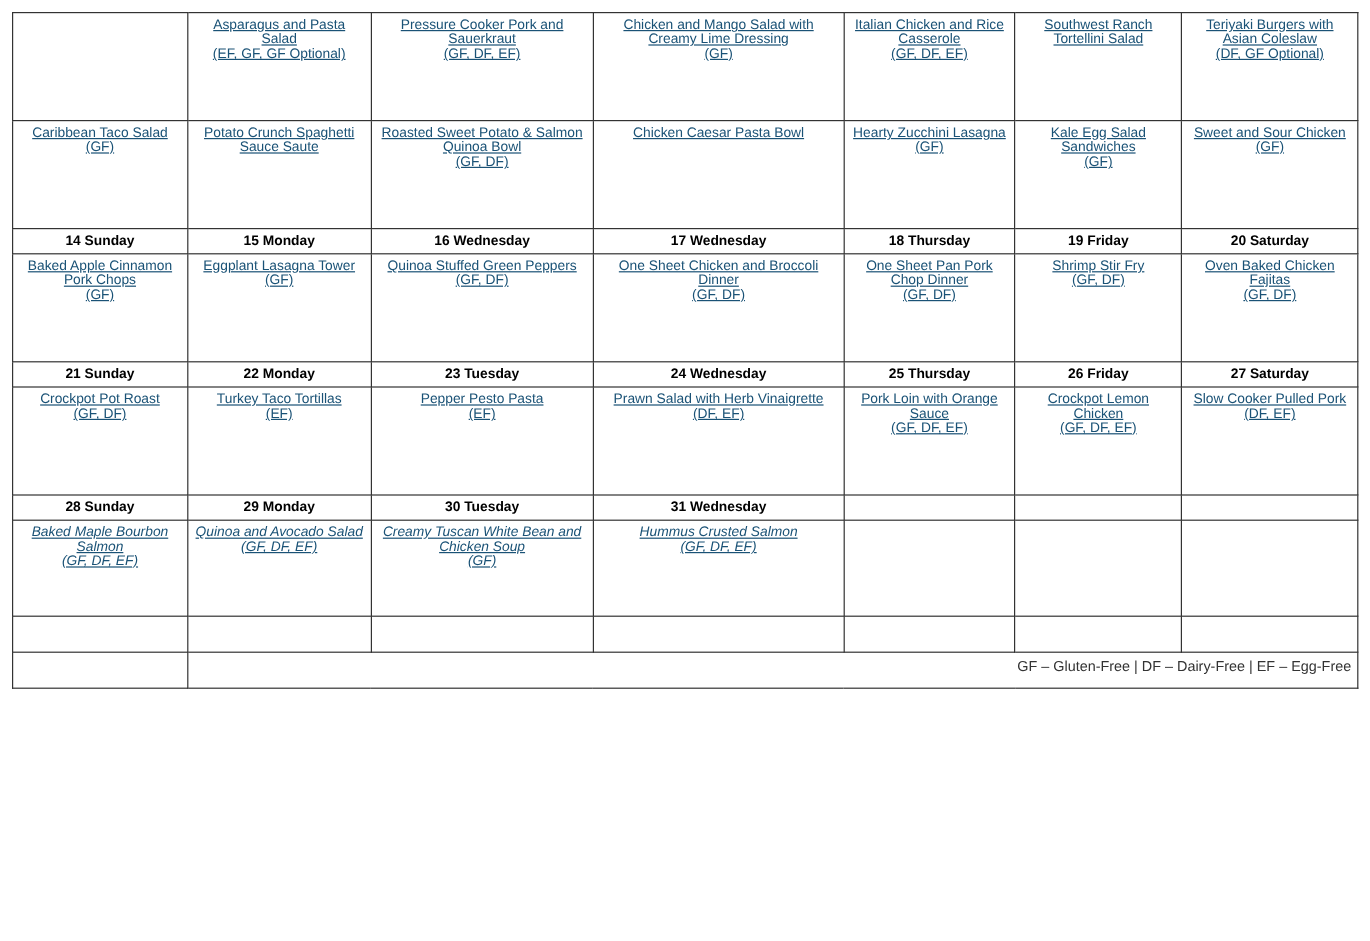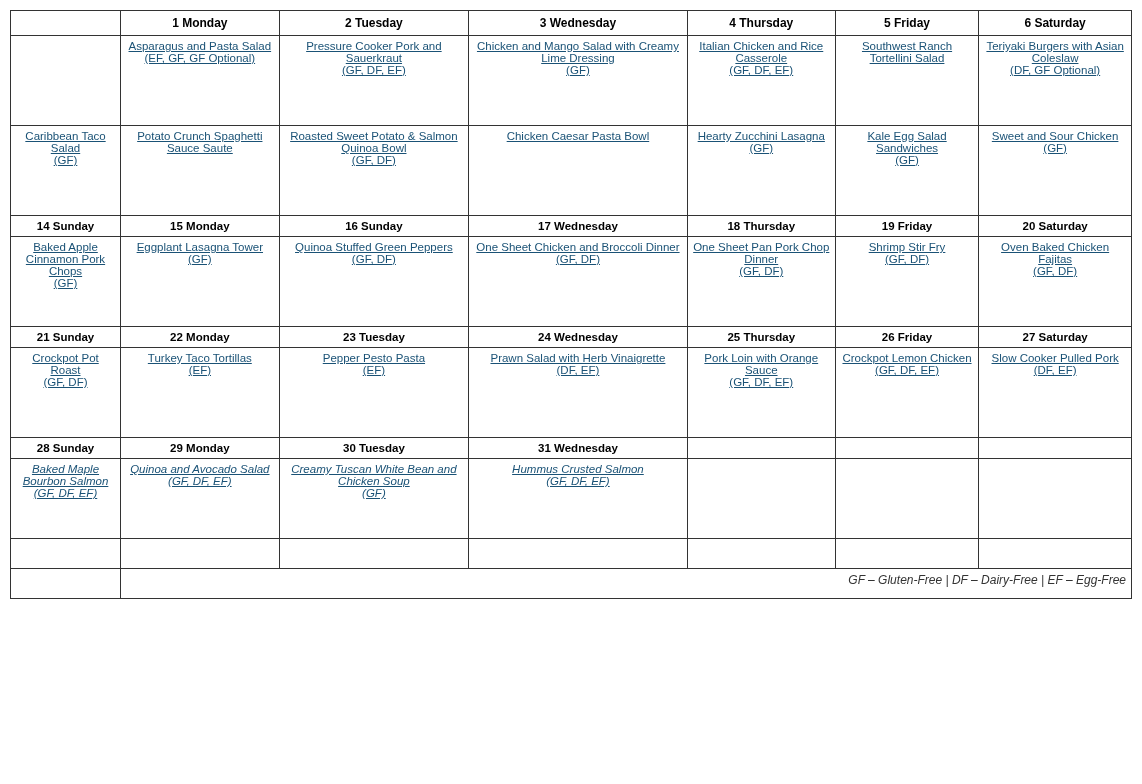--- a/index.html
+++ b/index.html
@@ -94,47 +94,37 @@
       display: block;
       text-align: center;
     }
     .empty-cell { background: #fff; }
     .week-row td { height: 90px; margin-top: 44px; }
     .last-week-row td { height: 80px; font-style: italic; }
     .legend-text {
       text-align: right;
       font-size: 12px;
       color: #333;
-      font-style: italic;
     }
     .footer-link {
       text-align: right;
       font-size: 12px;
       color: #1a5276;
       text-decoration: underline;
     }
   </style>
 </head>
 <body>
 
 <div class="outer-container">
 
 
   <table class="calendar-table">
 
     <tbody>
-        <tr>
-      <th style="width:110px;"></th>
-      <th><span>1 Monday</span></th>
-      <th><span>2 Tuesday</span></th>
-      <th><span>3 Wednesday</span></th>
-      <th><span>4 Thursday</span></th>
-      <th><span>5 Friday</span></th>
-      <th><span>6 Saturday</span></th>
-    </tr>
 
     <tr class="week-row">
       <td class="empty-cell"></td>
       <td>
         <a class="meal-link">
           <span>Asparagus and Pasta Salad</span><br>
           <span>(EF, GF, GF Optional)</span>
         </a>
       </td>
       <td>
@@ -208,21 +198,21 @@
         <a class="meal-link">
           <span>Sweet and Sour Chicken</span><br>
           <span>(GF)</span>
         </a>
       </td>
     </tr>
 
     <tr>
       <td class="day-header"><span>14 Sunday</span></td>
       <td class="day-header"><span>15 Monday</span></td>
-      <td class="day-header"><span>16 Sunday</span></td>
+      <td class="day-header"><span>16 Wednesday</span></td>
       <td class="day-header"><span>17 Wednesday</span></td>
       <td class="day-header"><span>18 Thursday</span></td>
       <td class="day-header"><span>19 Friday</span></td>
       <td class="day-header"><span>20 Saturday</span></td>
     </tr>
 
     <tr class="week-row">
       <td>
         <a class="meal-link">
           <span>Baked Apple Cinnamon Pork Chops</span><br>

